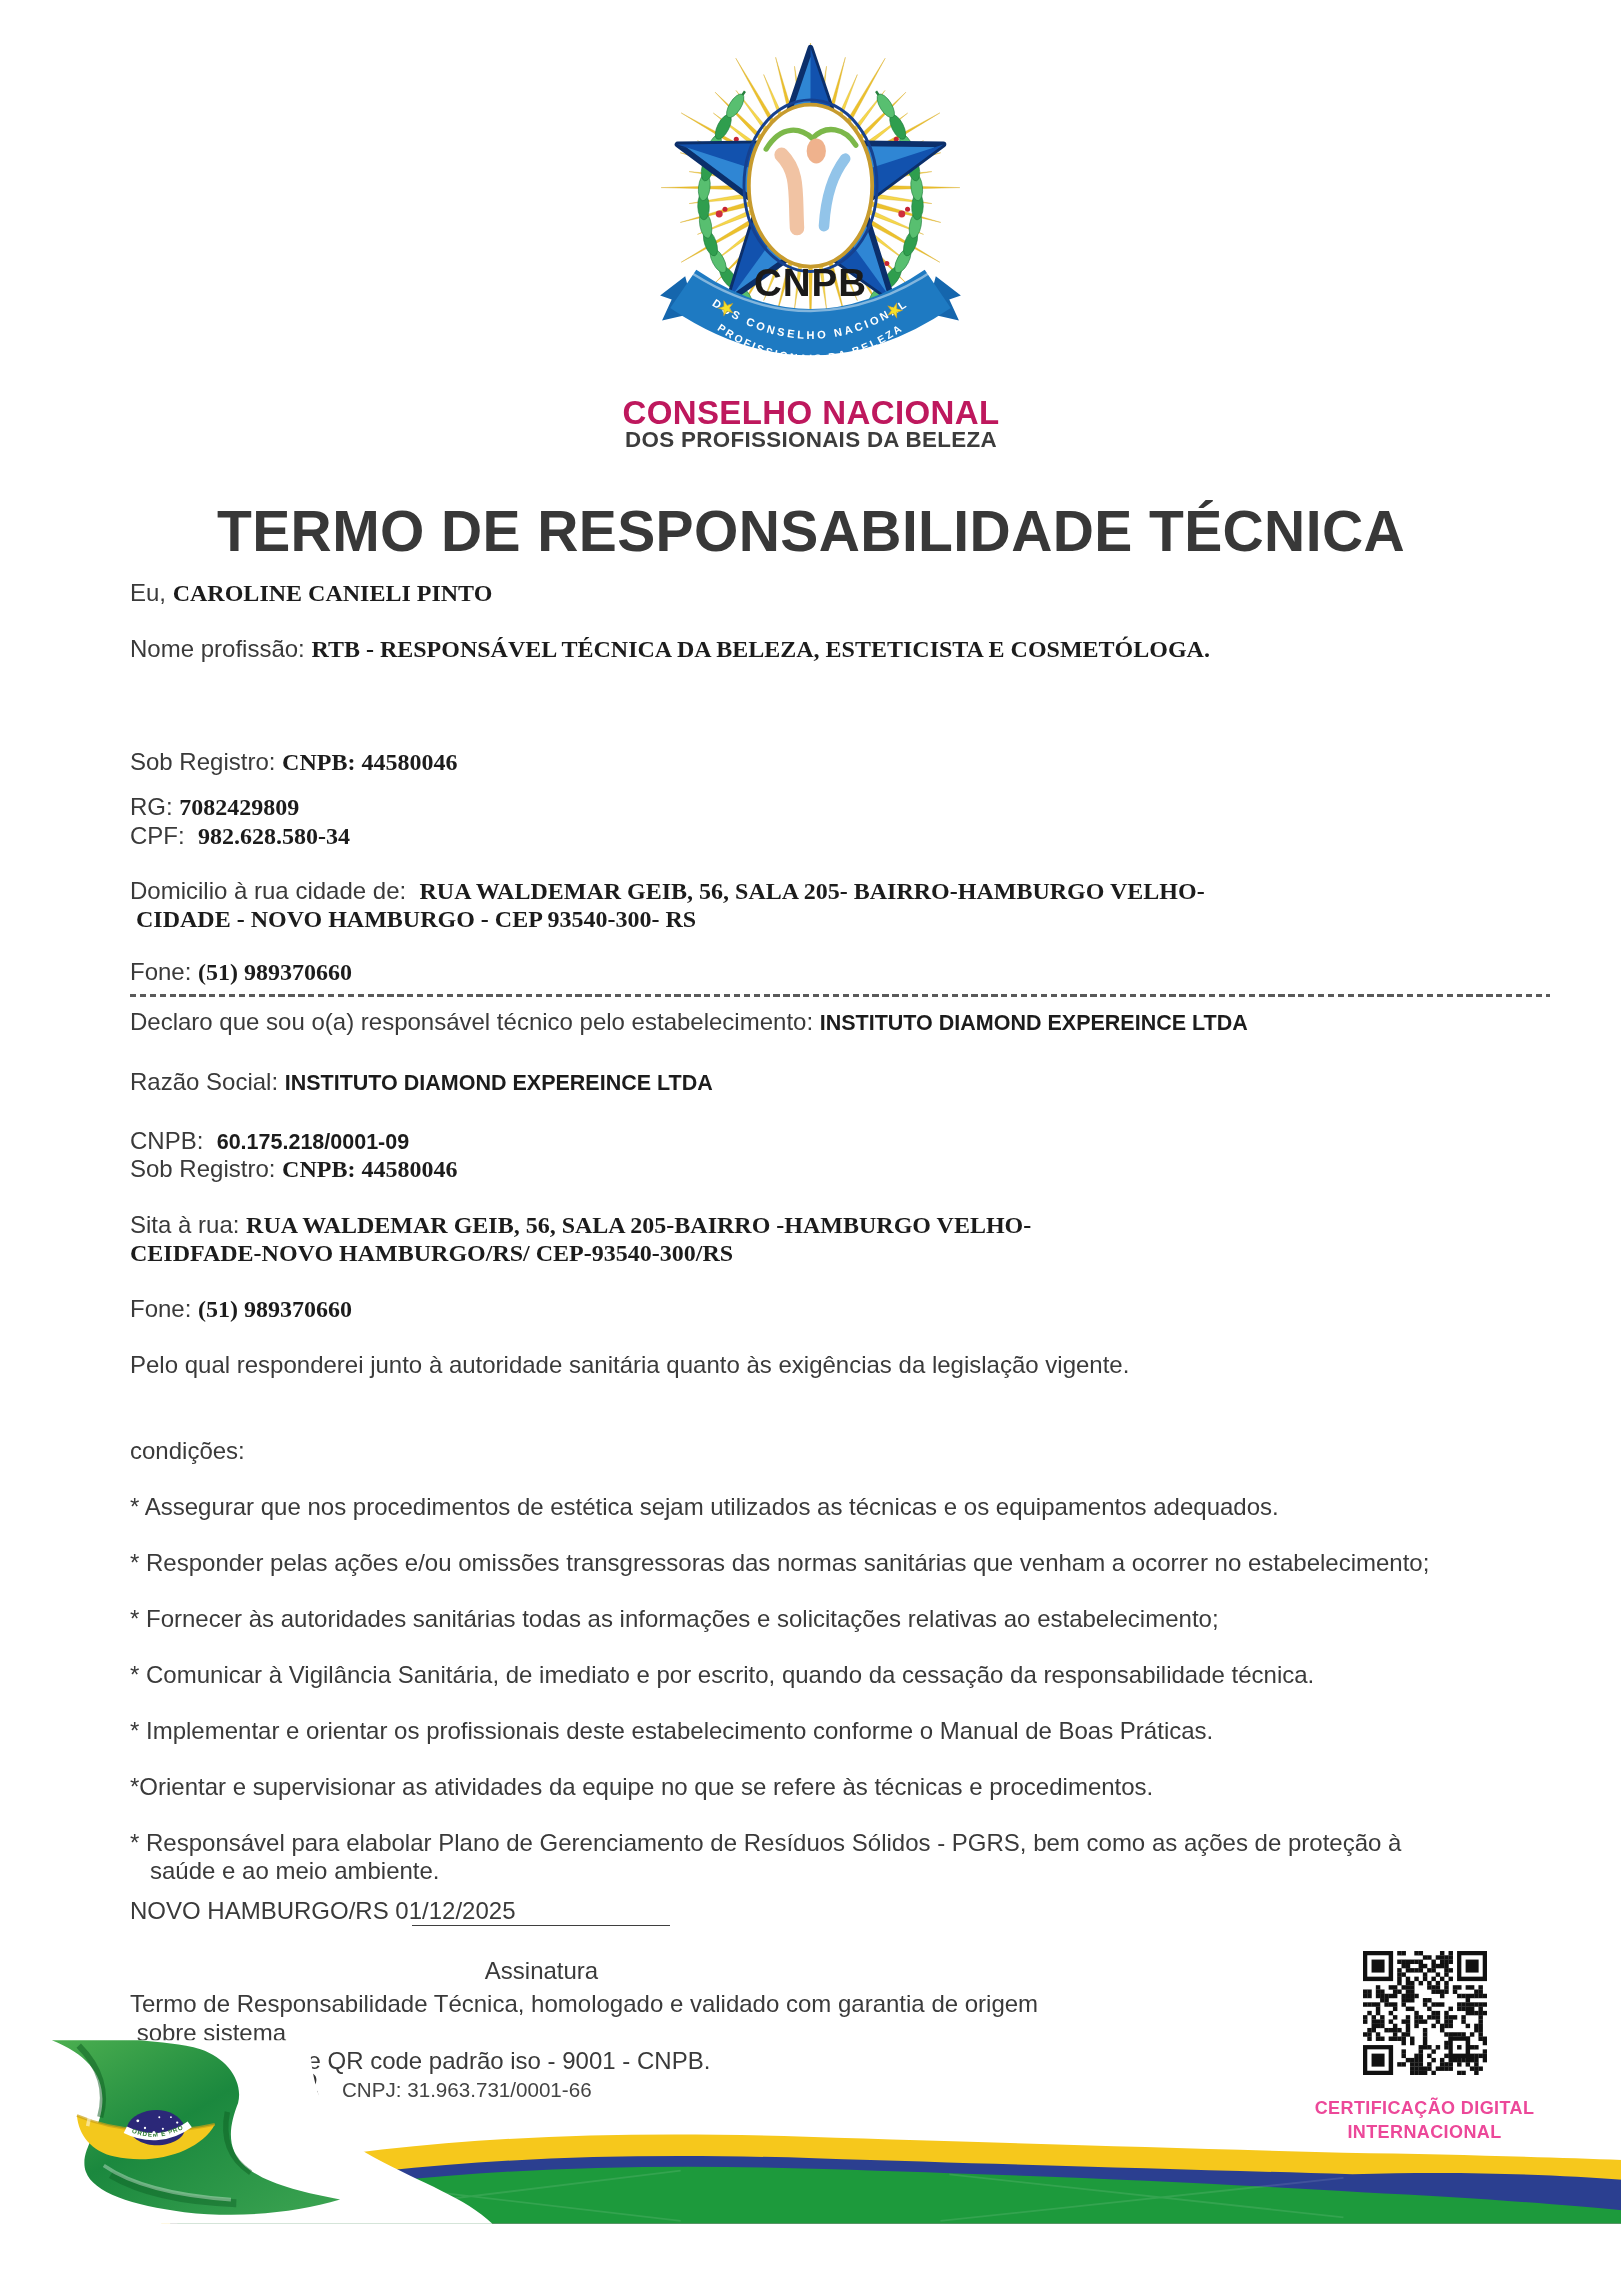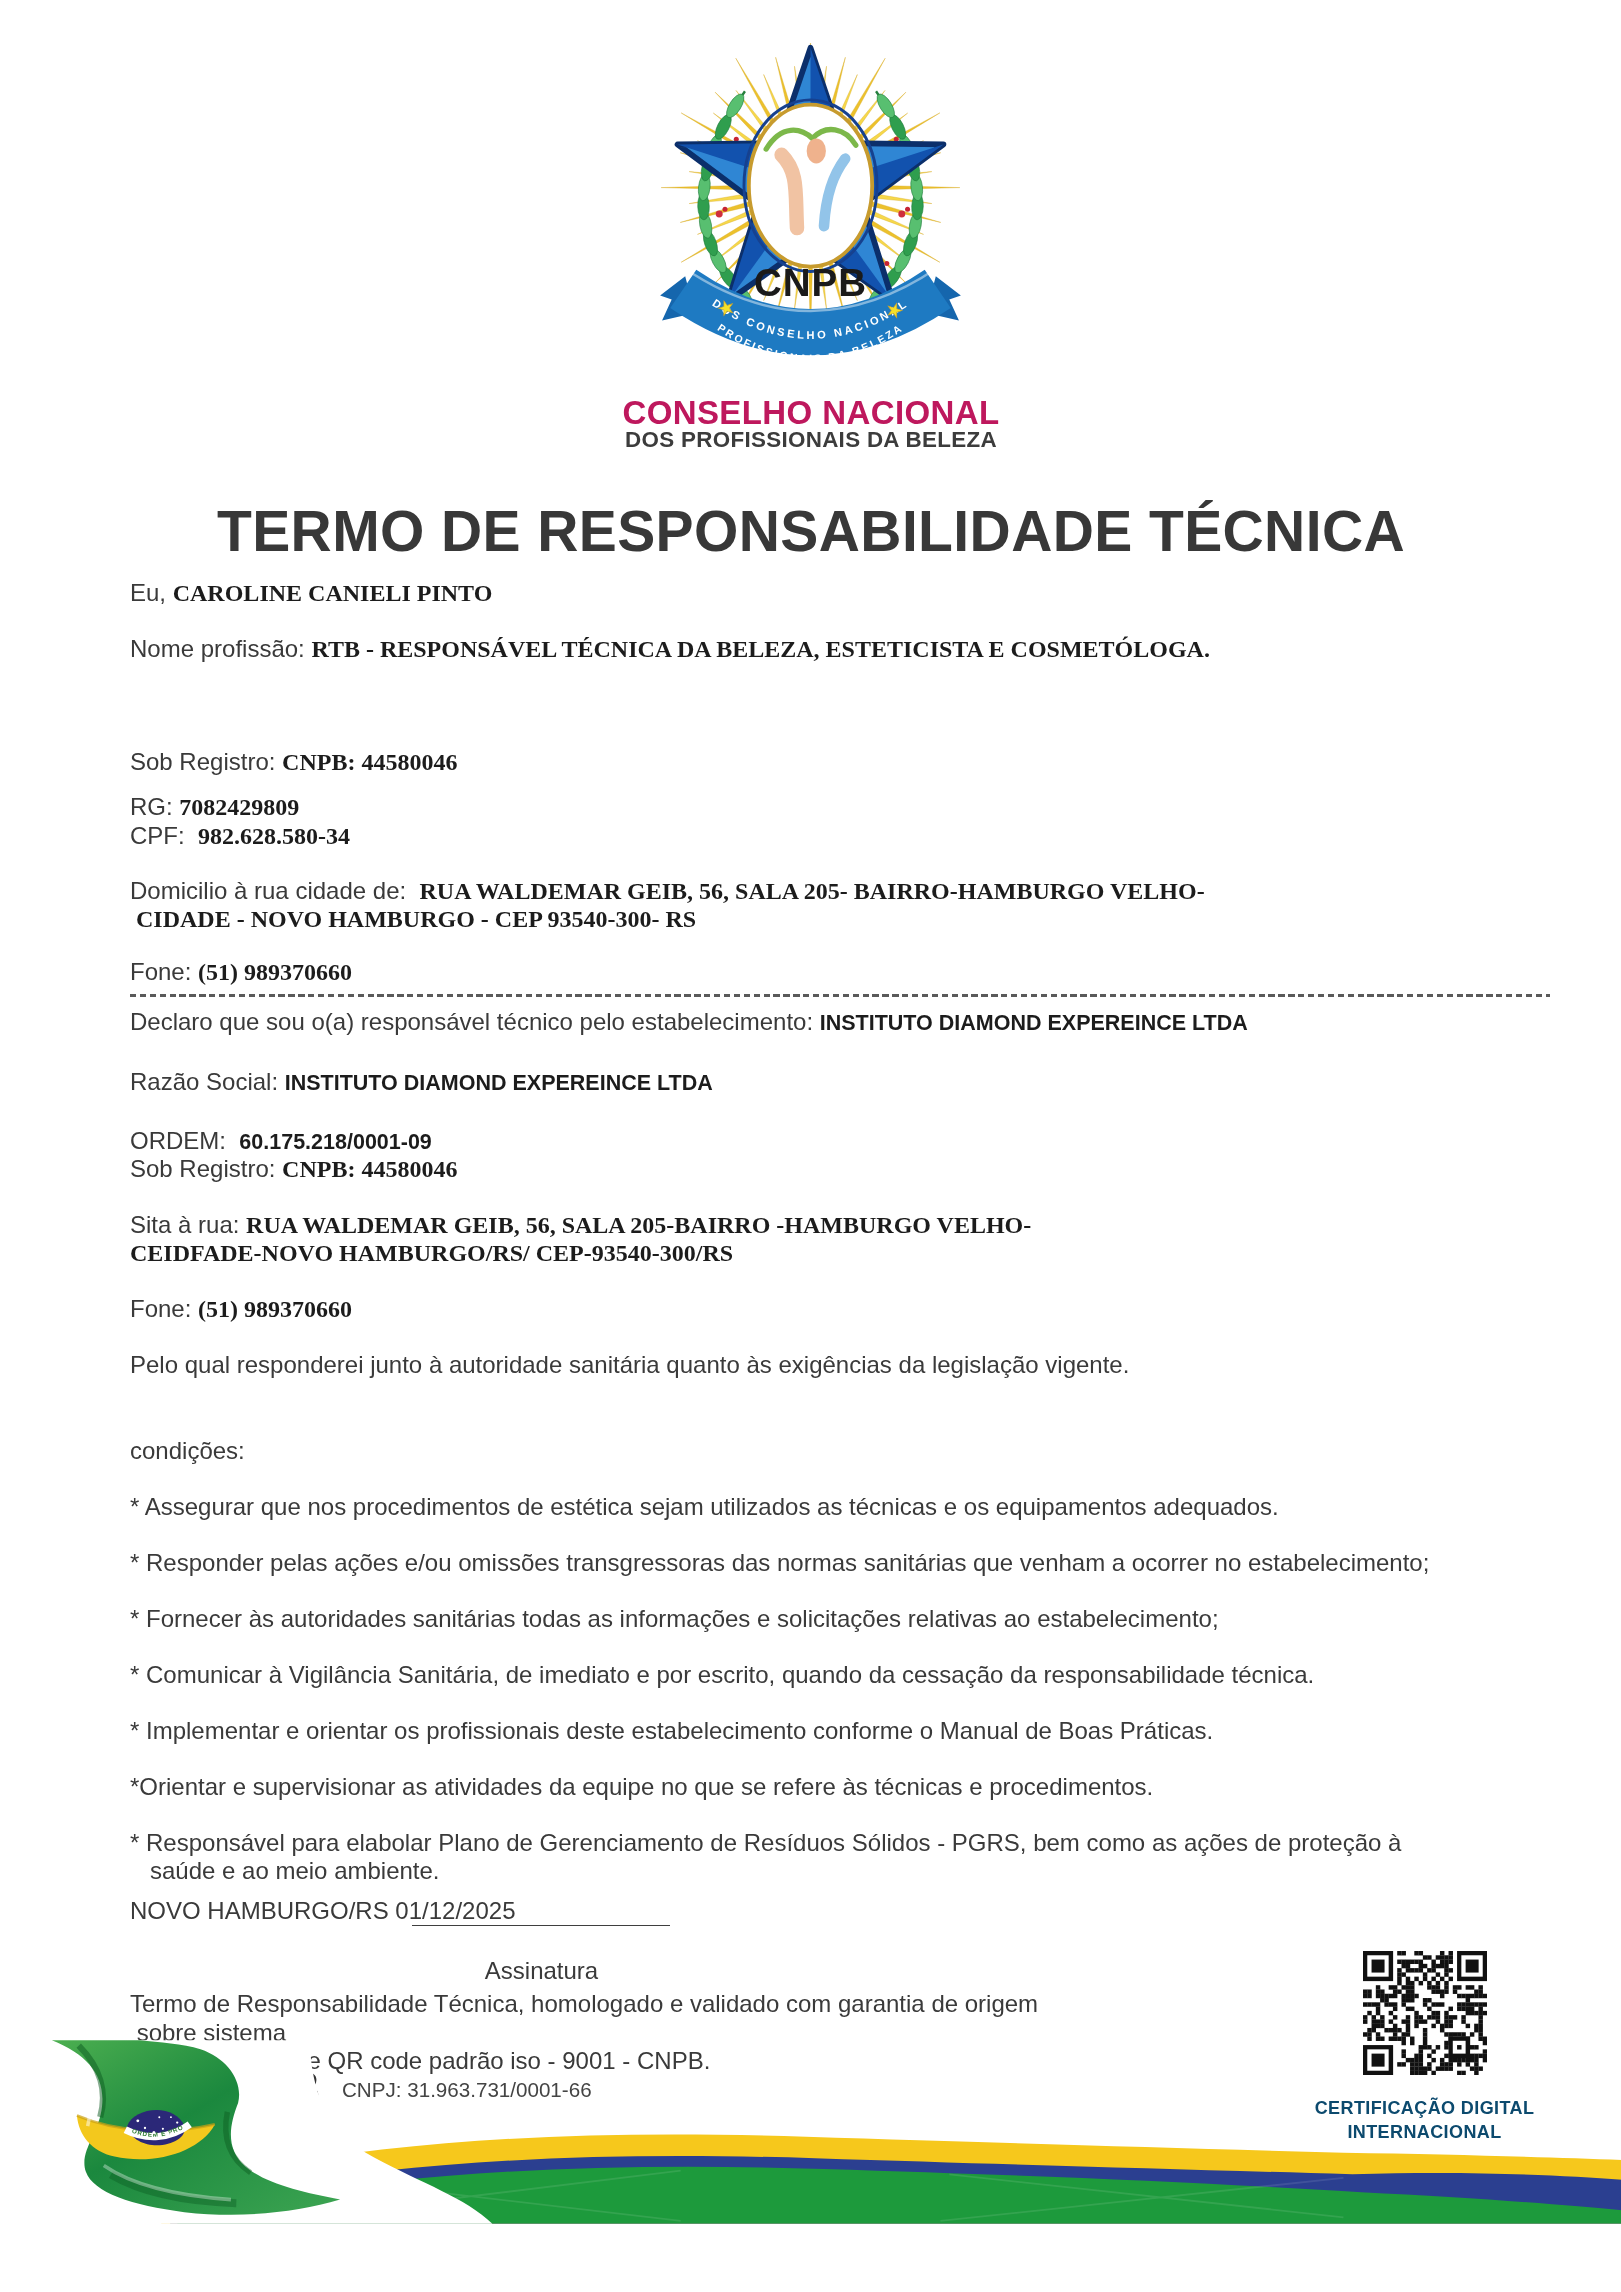--- a/index.html
+++ b/index.html
@@ -17,21 +17,21 @@
   .lbl{color:#3a3a3a;}
   .val{font-weight:bold;color:#1c1c1c;font-family:Liberation Serif, serif;}
   .val-sm{font-weight:bold;color:#1c1c1c;font-size:21.5px;}
   .dashed-sep{left:130px;width:1420px;height:2.7px;
     background:repeating-linear-gradient(90deg,#5a5a5a 0 6.3px,transparent 6.3px 9.9px);}
   .sig-line{left:412px;width:258px;border-top:1.8px solid #3f3f3f;height:0;}
   .sig-caption{left:407px;width:269px;text-align:center;font-size:24px;color:#3a3a3a;}
   .brand{font-size:45px;font-weight:bold;color:#333333;letter-spacing:0.9px;}
   .brand-cnpj{font-size:20.6px;color:#444444;}
   .qr-caption{left:1290px;width:269px;text-align:center;font-size:18px;font-weight:bold;
-    color:#0c4a6e;letter-spacing:0.4px;line-height:23px;}
+    color:#ec4899;letter-spacing:0.4px;line-height:23px;}
 </style>
 </head>
 <body>
 
 <div class="page">
 
   <svg class="abs" style="left:656px;top:43px;" width="309" height="347" viewBox="0 0 320 360">
     <g id="sunburst">
         <polygon points="157.5,88.1,160.0,-5.0,162.5,88.1" fill="#ecc12c" stroke="#d8ab25" stroke-width="0.4"></polygon>
         <polygon points="165.6,88.3,176.6,24.1,170.6,88.9" fill="#f6d84a" stroke="#d8ab25" stroke-width="0.4"></polygon>
@@ -180,21 +180,21 @@
   <div class="abs line" style="top:905px;"><span class="val"> CIDADE - NOVO HAMBURGO - CEP 93540-300- RS</span></div>
 
   <div class="abs line" style="top:958px;"><span class="lbl">Fone: </span><span class="val">(51) 989370660</span></div>
 
   <div class="abs dashed-sep" style="top:994px;"></div>
 
   <div class="abs line" style="top:1008px;"><span class="lbl">Declaro que sou o(a) responsável técnico pelo estabelecimento: </span><span class="val-sm">INSTITUTO DIAMOND EXPEREINCE LTDA</span></div>
 
   <div class="abs line" style="top:1068px;"><span class="lbl">Razão Social: </span><span class="val-sm">INSTITUTO DIAMOND EXPEREINCE LTDA</span></div>
 
-  <div class="abs line" style="top:1127px;"><span class="lbl">ORDEM:  </span><span class="val-sm">60.175.218/0001-09</span></div>
+  <div class="abs line" style="top:1127px;"><span class="lbl">CNPB:  </span><span class="val-sm">60.175.218/0001-09</span></div>
   <div class="abs line" style="top:1155px;"><span class="lbl">Sob Registro: </span><span class="val">CNPB: 44580046</span></div>
 
   <div class="abs line" style="top:1211px;"><span class="lbl">Sita à rua: </span><span class="val">RUA WALDEMAR GEIB, 56, SALA 205-BAIRRO -HAMBURGO VELHO-</span></div>
   <div class="abs line" style="top:1239px;"><span class="val">CEIDFADE-NOVO HAMBURGO/RS/ CEP-93540-300/RS</span></div>
 
   <div class="abs line" style="top:1295px;"><span class="lbl">Fone: </span><span class="val">(51) 989370660</span></div>
 
   <div class="abs line" style="top:1351px;">Pelo qual responderei junto à autoridade sanitária quanto às exigências da legislação vigente.</div>
 
   <div class="abs line" style="top:1437px;">condições:</div>

